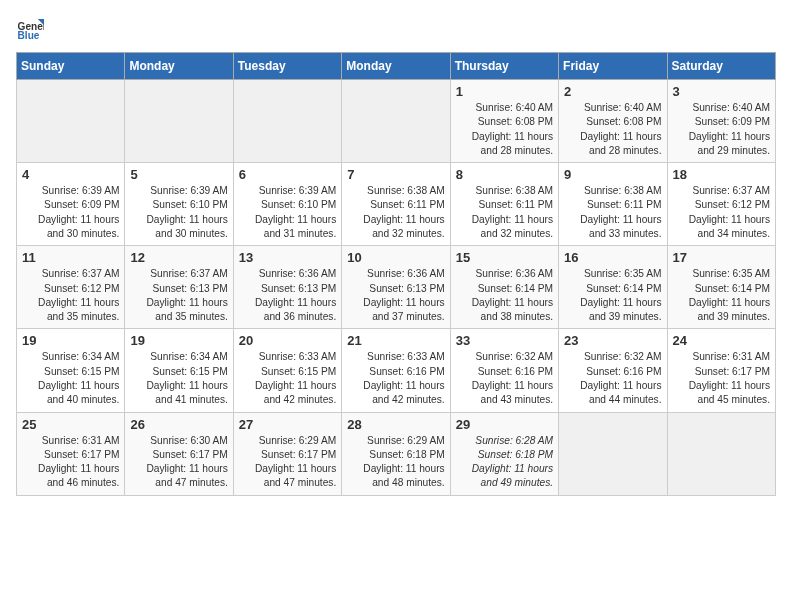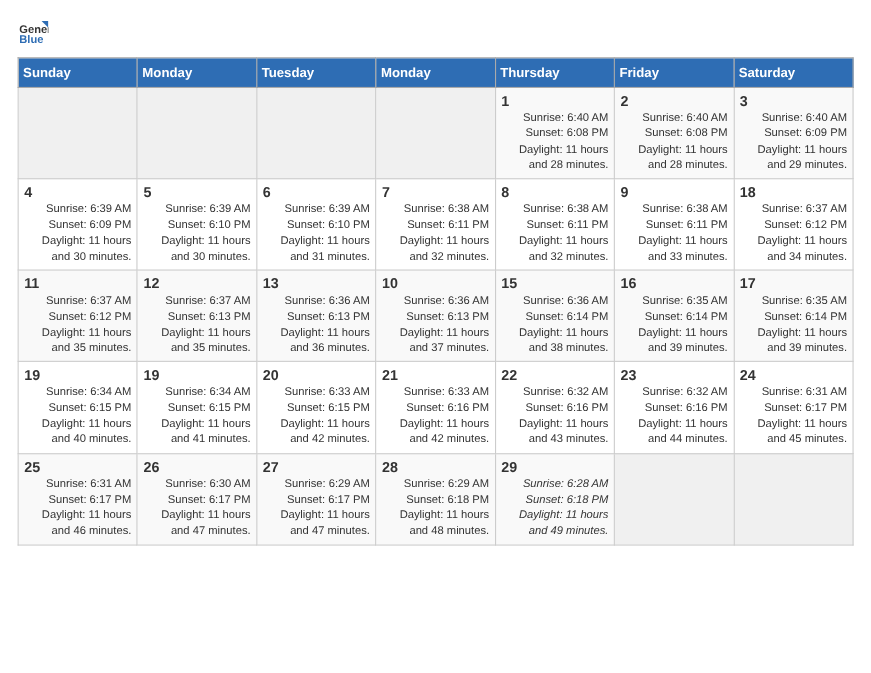--- a/index.html
+++ b/index.html
@@ -266,21 +266,21 @@
 and 42 minutes.</div>
         </td>
         <td>
           <span class="day-number">21</span>
           <div class="day-info" style="white-space: pre-line;">Sunrise: 6:33 AM
 Sunset: 6:16 PM
 Daylight: 11 hours
 and 42 minutes.</div>
         </td>
         <td>
-          <span class="day-number">22</span>
+          <span class="day-number">33</span>
           <div class="day-info" style="white-space: pre-line;">Sunrise: 6:32 AM
 Sunset: 6:16 PM
 Daylight: 11 hours
 and 43 minutes.</div>
         </td>
         <td>
           <span class="day-number">23</span>
           <div class="day-info" style="white-space: pre-line;">Sunrise: 6:32 AM
 Sunset: 6:16 PM
 Daylight: 11 hours

